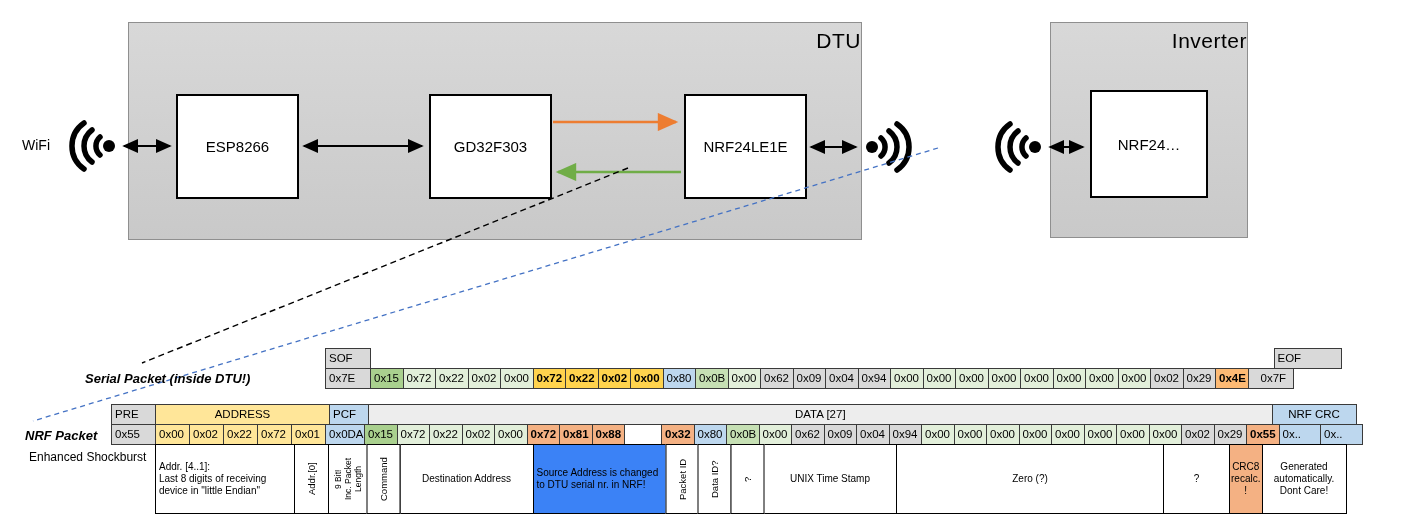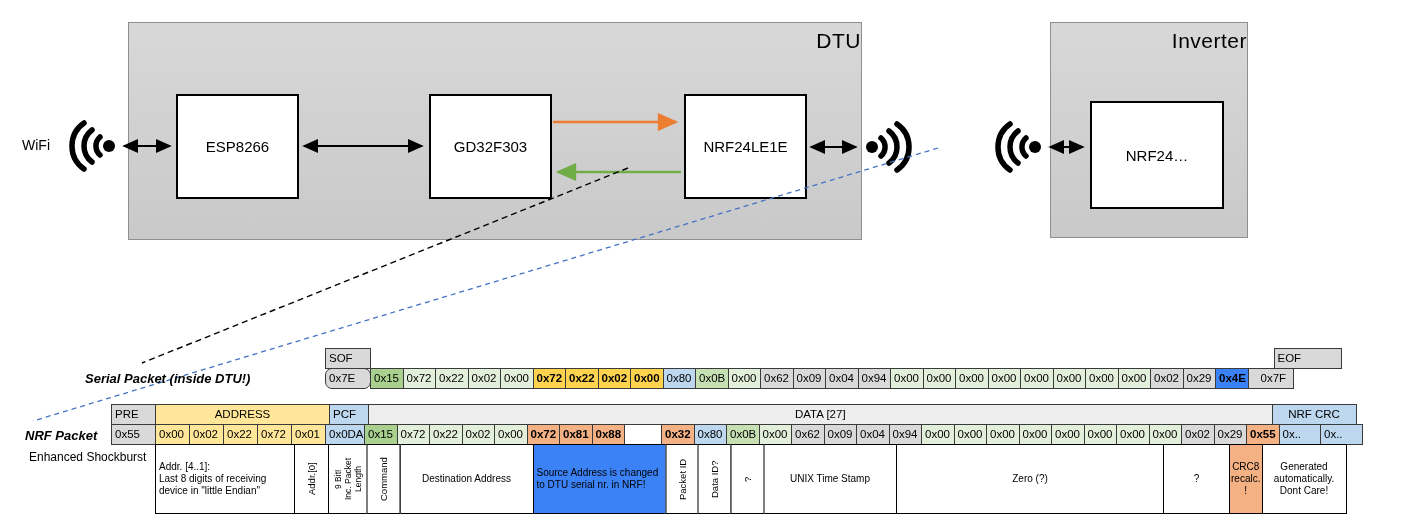--- a/index.html
+++ b/index.html
@@ -15,21 +15,21 @@
   #dtu-panel { left:128px; top:22px; width:734px; height:218px; }
   #inverter-panel { left:1050px; top:22px; width:198px; height:216px; }
   .panel-title { text-align:right; font-size:21px; margin-top:6px; letter-spacing:0.5px; }
   .chip {
     position:absolute; background:#fff; border:2px solid #000; box-sizing:border-box;
     display:flex; align-items:center; justify-content:center; font-size:15px;
   }
   #chip-esp8266 { left:47px;  top:71px; width:123px; height:105px; }
   #chip-gd32    { left:300px; top:71px; width:123px; height:105px; }
   #chip-nrf24le { left:555px; top:71px; width:123px; height:105px; }
-  #chip-nrf24   { left:39px;  top:78px; width:134px; height:108px; }
+  #chip-nrf24   { left:39px;  top:67px; width:118px; height:108px; }
   #wifi-label { position:absolute; left:22px; top:137px; font-size:14px; }
   .wifi { position:absolute; z-index:2; }
   .flip { transform:scaleX(-1); }
   #wifi-left      { left:66px;  top:117px; }
   #wifi-dtu-right { left:863px; top:118px; }
   #wifi-inverter  { left:992px; top:118px; }
   #overlay { position:absolute; left:0; top:0; z-index:3; pointer-events:none; }
   
   .pkt-label { position:absolute; font-weight:bold; font-style:italic; font-size:13px; z-index:5; }
   #serial-label { left:85px; top:371px; }
@@ -137,21 +137,21 @@
 <div class="pkt-label" id="nrf-label">NRF Packet</div>
 <div id="esb-label">Enhanced Shockburst</div>
 
 <div class="pkt-table" id="serial-table">
     <div class="prow">
       <div class="cell" style="width: 46px; background: rgb(217, 217, 217);">SOF</div>
       <div class="cell spacer" style="width: 904.5px;"></div>
       <div class="cell" style="width: 68px; background: rgb(217, 217, 217);">EOF</div>
     </div>
     <div class="prow">
-      <div class="cell" style="width: 46px; background: rgb(217, 217, 217); border-radius: 7px;">0x7E</div>
+      <div class="cell" style="width: 46px; background: rgb(217, 217, 217);">0x7E</div>
       <div class="cell" style="width: 33.5px; background: rgb(169, 208, 142);">0x15</div>
       <div class="cell" style="width: 33.5px; background: rgb(226, 239, 218);">0x72</div>
       <div class="cell" style="width: 33.5px; background: rgb(226, 239, 218);">0x22</div>
       <div class="cell" style="width: 33.5px; background: rgb(226, 239, 218);">0x02</div>
       <div class="cell" style="width: 33.5px; background: rgb(226, 239, 218);">0x00</div>
       <div class="cell" style="width: 33.5px; background: rgb(255, 211, 77); font-weight: 700;">0x72</div>
       <div class="cell" style="width: 33.5px; background: rgb(255, 211, 77); font-weight: 700;">0x22</div>
       <div class="cell" style="width: 33.5px; background: rgb(255, 211, 77); font-weight: 700;">0x02</div>
       <div class="cell" style="width: 33.5px; background: rgb(255, 211, 77); font-weight: 700;">0x00</div>
       <div class="cell" style="width: 33.5px; background: rgb(189, 215, 238);">0x80</div>
@@ -164,21 +164,21 @@
       <div class="cell" style="width: 33.5px; background: rgb(226, 239, 218);">0x00</div>
       <div class="cell" style="width: 33.5px; background: rgb(226, 239, 218);">0x00</div>
       <div class="cell" style="width: 33.5px; background: rgb(226, 239, 218);">0x00</div>
       <div class="cell" style="width: 33.5px; background: rgb(226, 239, 218);">0x00</div>
       <div class="cell" style="width: 33.5px; background: rgb(226, 239, 218);">0x00</div>
       <div class="cell" style="width: 33.5px; background: rgb(226, 239, 218);">0x00</div>
       <div class="cell" style="width: 33.5px; background: rgb(226, 239, 218);">0x00</div>
       <div class="cell" style="width: 33.5px; background: rgb(226, 239, 218);">0x00</div>
       <div class="cell" style="width: 33.5px; background: rgb(217, 217, 217);">0x02</div>
       <div class="cell" style="width: 33.5px; background: rgb(217, 217, 217);">0x29</div>
-      <div class="cell" style="width: 33.5px; background: #3b82f6; font-weight: 700;">0x4E</div>
+      <div class="cell" style="width: 33.5px; background: #fdba74; font-weight: 700;">0x4E</div>
       <div class="cell" style="width: 46px; background: rgb(217, 217, 217); padding-left: 12px;">0x7F</div>
     </div>
   </div>
 <div class="pkt-table" id="nrf-table">
     <div class="prow">
       <div class="cell" style="width: 45px; background: rgb(217, 217, 217);">PRE</div>
       <div class="cell ctr" style="width: 175px; background: rgb(255, 230, 153);">ADDRESS</div>
       <div class="cell" style="width: 40px; background: rgb(189, 215, 238);">PCF</div>
       <div class="cell ctr" style="width: 904.5px; background: rgb(237, 237, 237);">DATA [27]</div>
       <div class="cell ctr" style="width: 85px; background: rgb(189, 215, 238);">NRF CRC</div>

